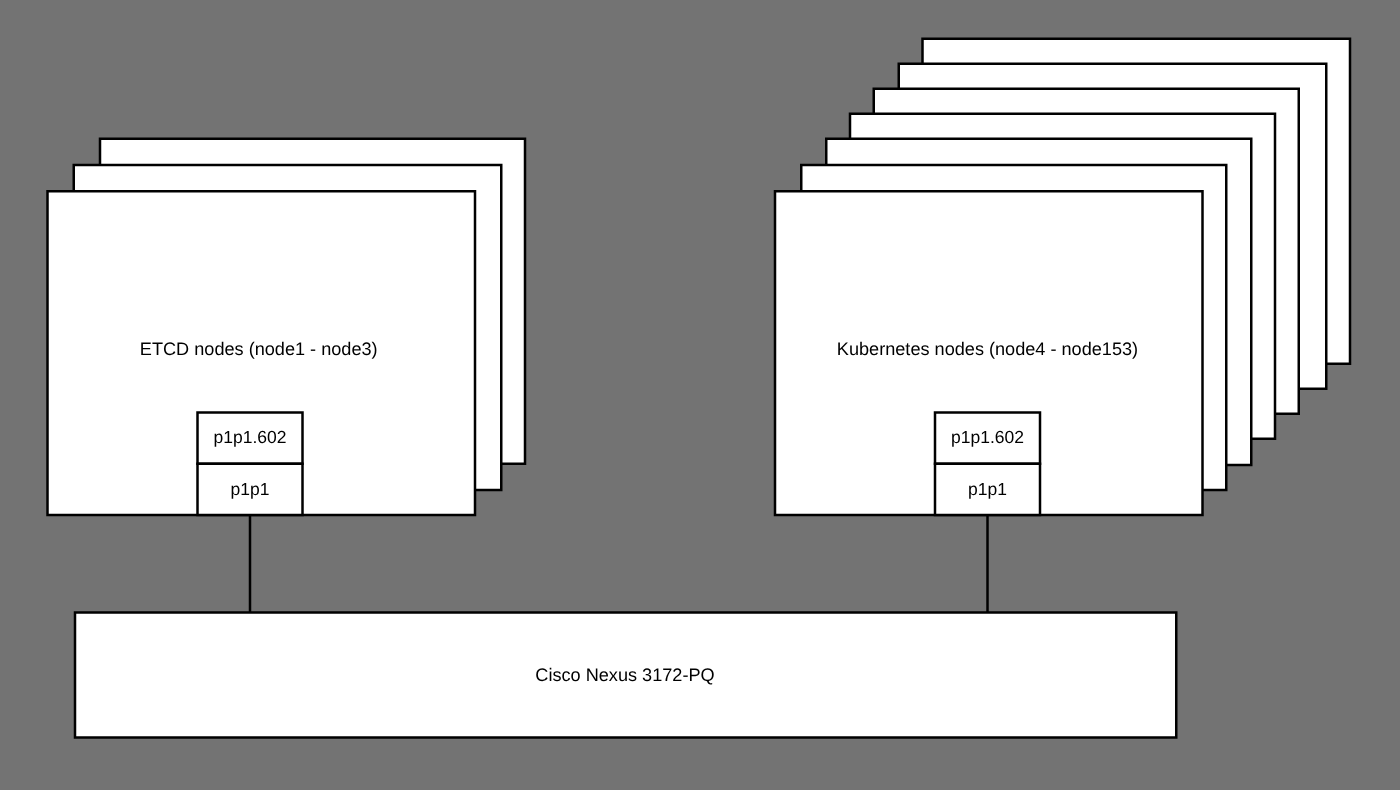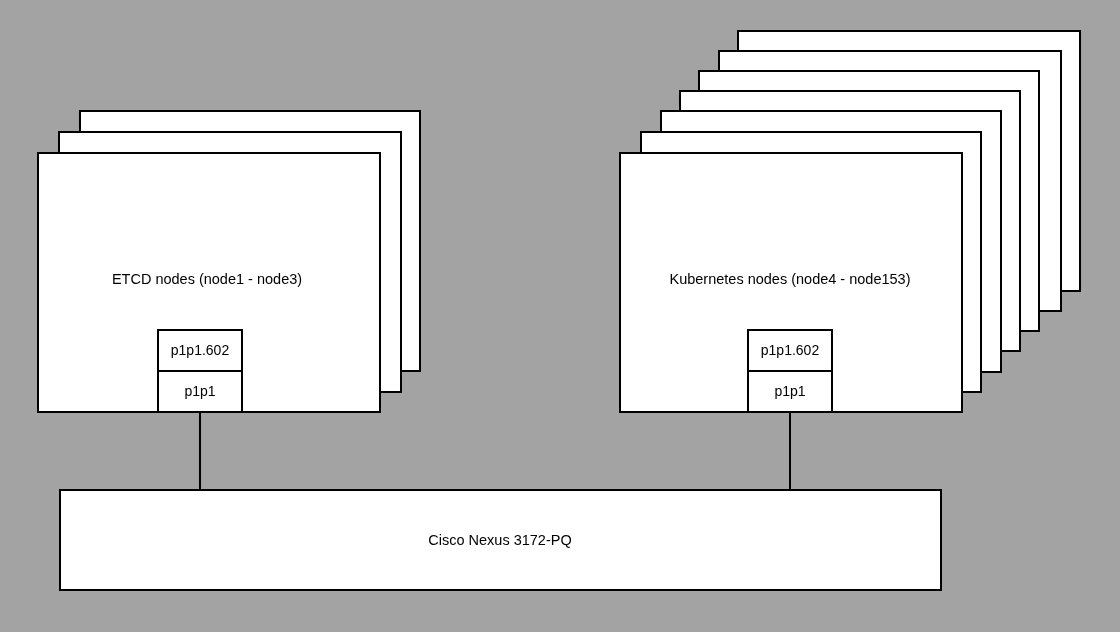--- a/index.html
+++ b/index.html
@@ -8,21 +8,21 @@
     padding: 0;
     background: #ffffff;
   }
   body {
     font-family: "Liberation Sans", sans-serif;
   }
   #canvas {
     position: relative;
     width: 1120px;
     height: 632px;
-    background: #a3a3a3;
+    background: #737373;
     overflow: hidden;
     text-decoration: underline;
   }
   #canvas svg {
     position: absolute;
     left: 0;
     top: 0;
   }
   .stroke {
     fill: #ffffff;

